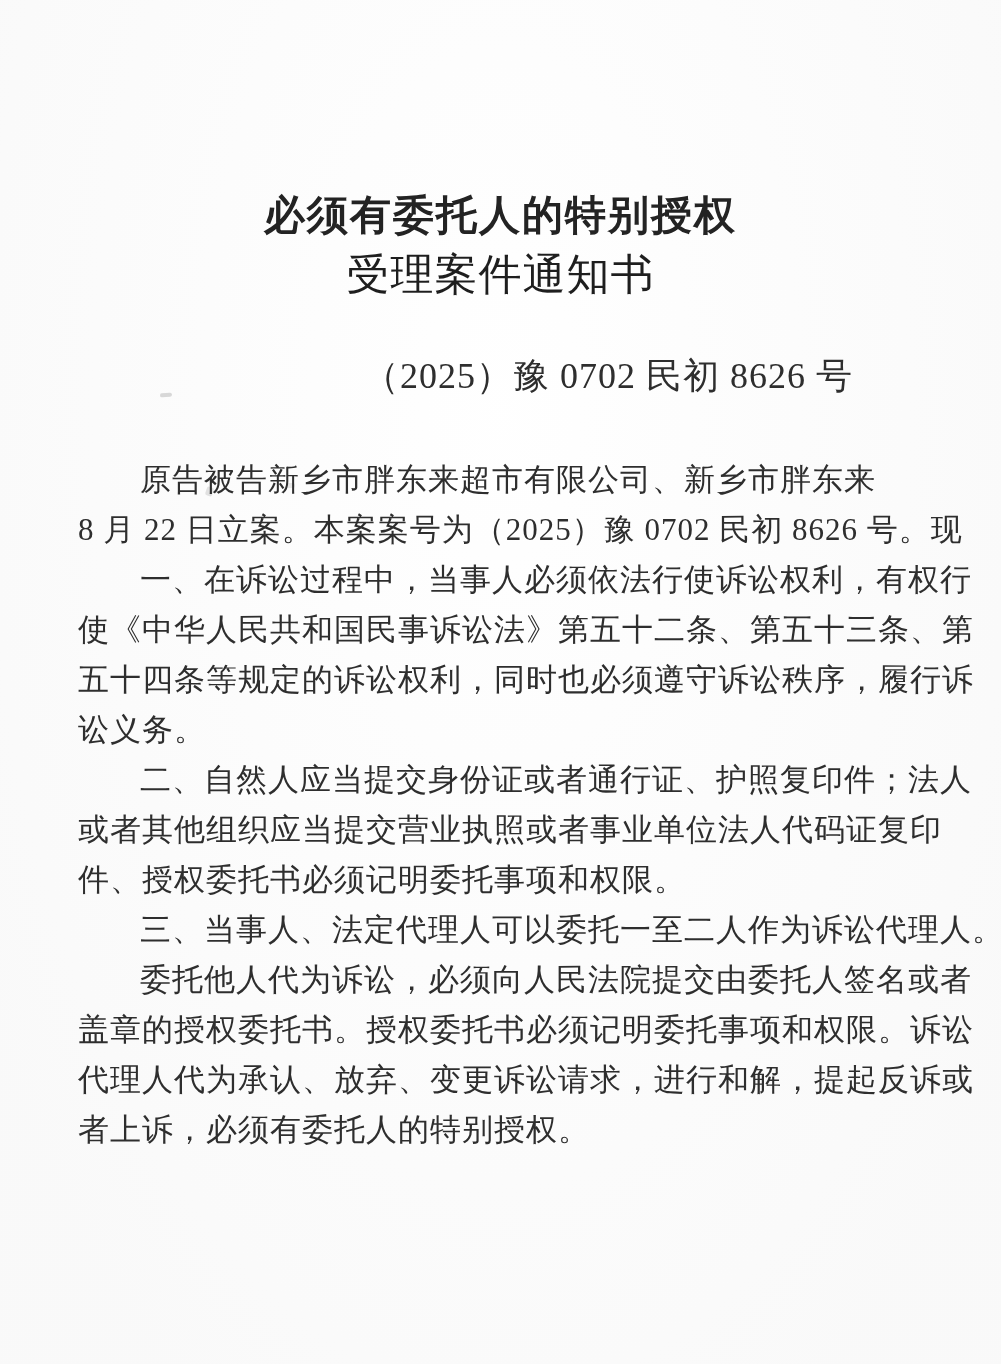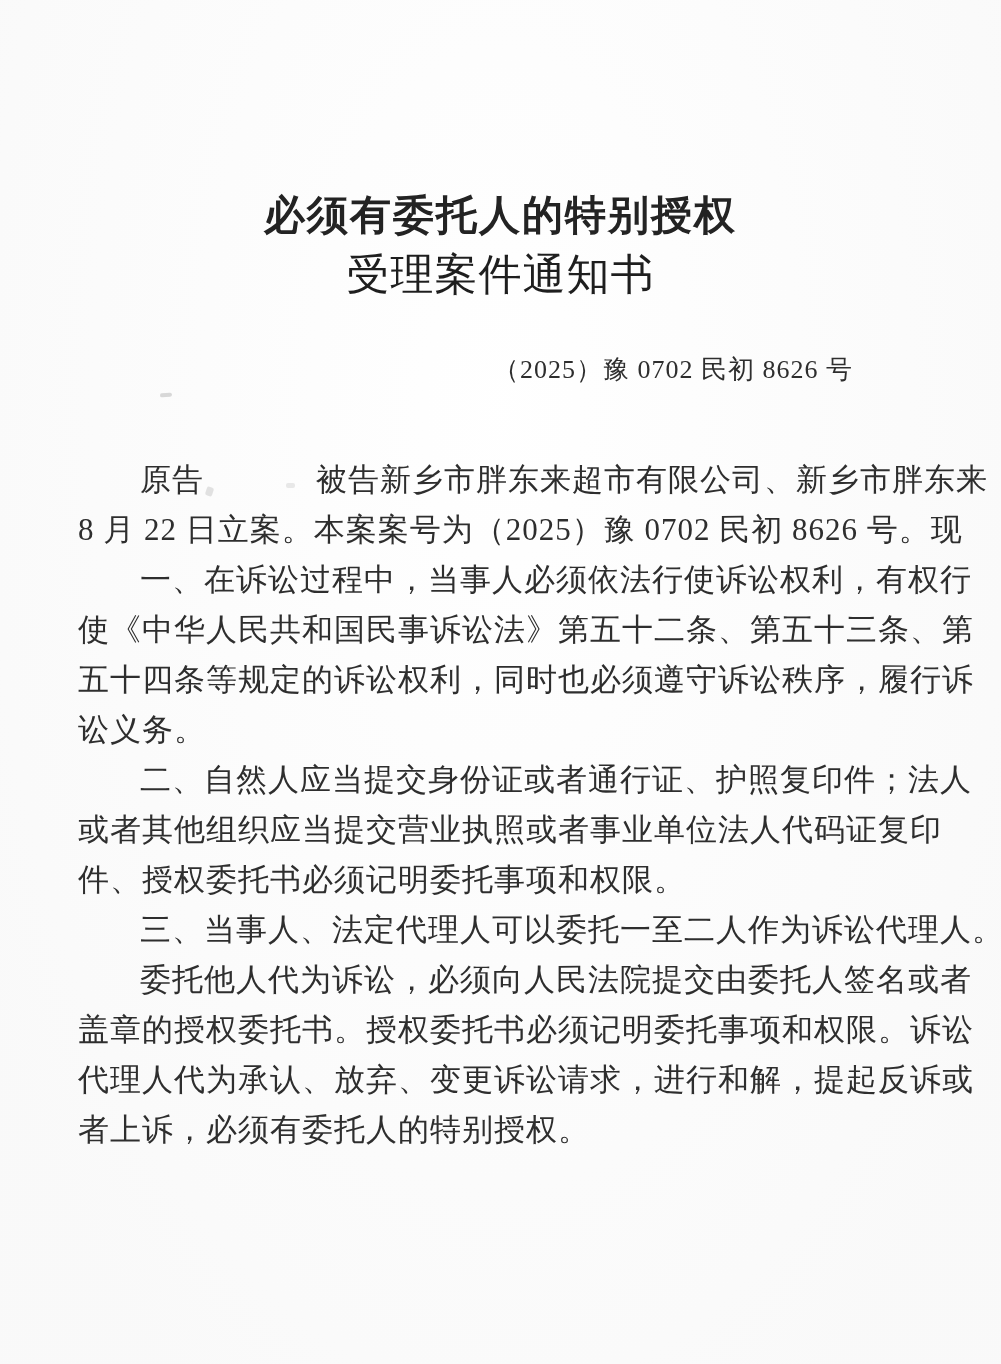--- a/index.html
+++ b/index.html
@@ -42,21 +42,21 @@
     font-size: 43px;
     font-weight: 400;
     letter-spacing: 1px;
     color: #1e1e1e;
   }
 
   .case-number {
     position: absolute;
     top: 352px;
     right: 148px;
-    font-size: 26px;
+    font-size: 36px;
     letter-spacing: 1px;
     color: #2e2e2e;
   }
 
   .body-text {
     position: absolute;
     top: 455px;
     left: 78px;
     right: 72px;
     font-size: 31px;
@@ -65,21 +65,21 @@
   }
 
   .line {
     height: 50px;
     line-height: 50px;
     white-space: nowrap;
   }
 
   .indent { padding-left: 62px; }
 
-  .defendant-gap { margin-left: 112px; }
+  .defendant-gap { }
 
   
   .smudge {
     position: absolute;
     background: #b9b9b9;
     opacity: 0.55;
     border-radius: 2px;
   }
   .smudge-1 { top: 393px; left: 160px; width: 12px; height: 4px; transform: rotate(-4deg); }
   .smudge-2 { top: 487px; left: 206px; width: 7px;  height: 9px; transform: rotate(18deg); opacity: 0.4; }

